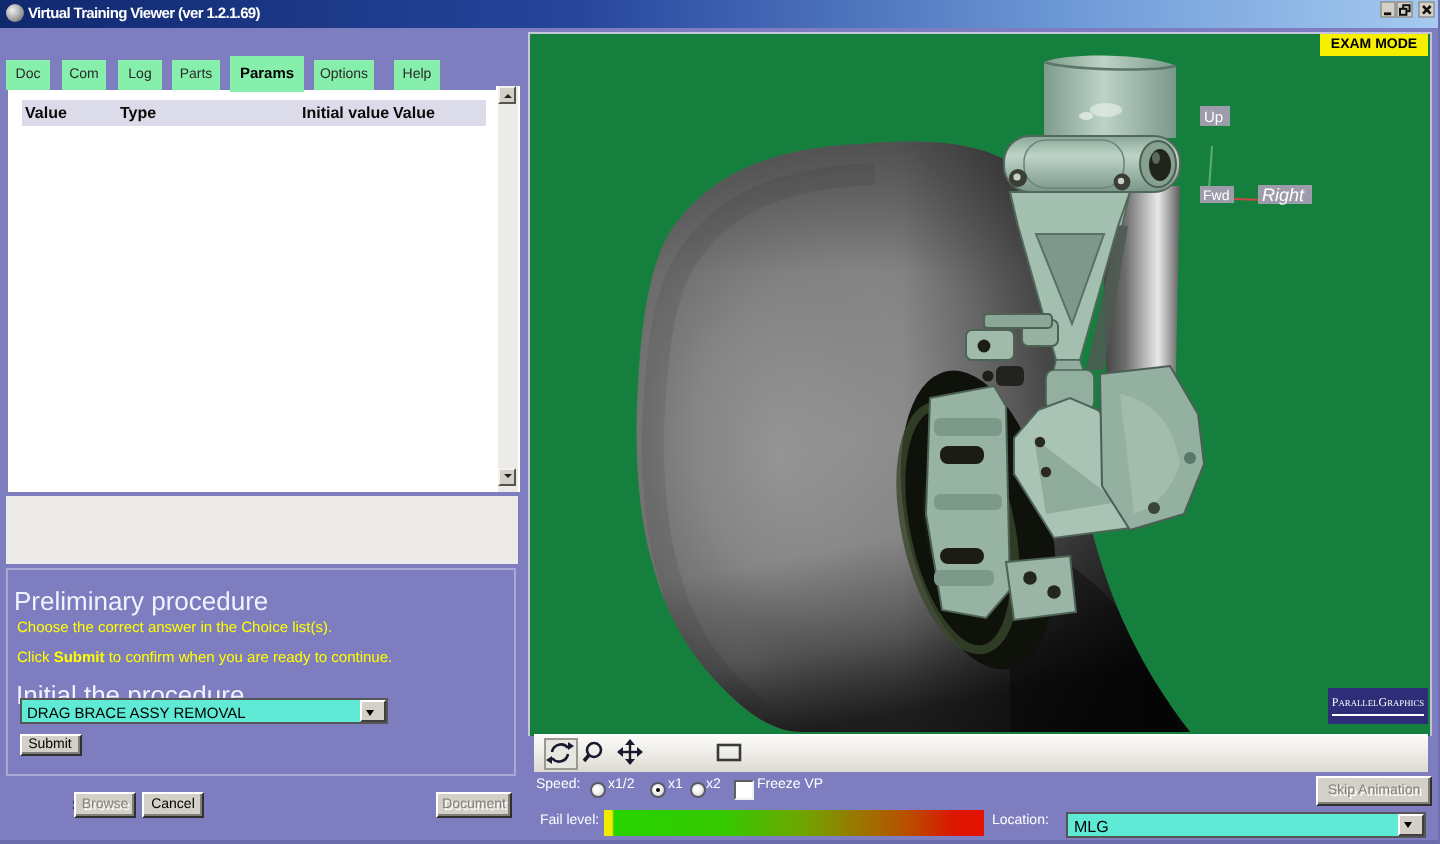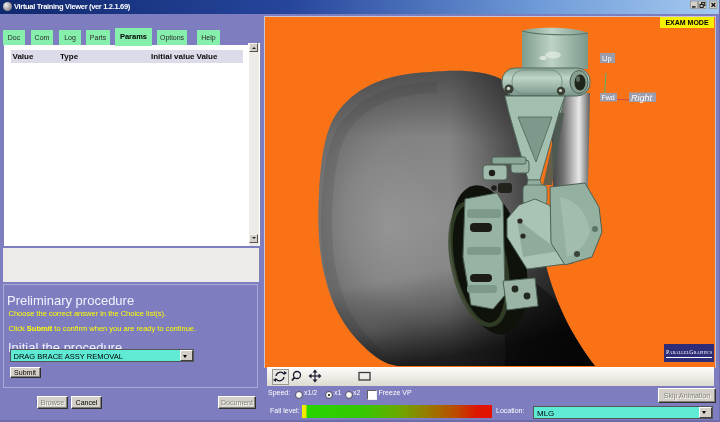--- a/index.html
+++ b/index.html
@@ -20,21 +20,21 @@
   .strip{left:3px;top:248px;width:256px;height:34px;background:#ecebe7;}
   .panel{left:3px;top:284px;width:253px;height:102px;border:1px solid #a9a9d6;}
   .ptxt{position:absolute;font-size:13px;color:#f2f2ff;white-space:nowrap;}
   .ytxt{position:absolute;font-size:7.5px;color:#ffff00;white-space:nowrap;}
   .combo{position:absolute;background:#5eead4;border:1px solid #555;}
   .combotxt{position:absolute;left:3px;top:2px;font-size:7.5px;color:#000;white-space:nowrap;}
   .cbtn{position:absolute;right:0px;top:0px;bottom:0px;width:11px;background:#d4d0c8;border:1px solid;border-color:#fff #404040 #404040 #fff;}
   .arr{position:absolute;left:2px;top:4px;width:0;height:0;border:2.5px solid transparent;border-top:3.5px solid #000;}
   .btn{position:absolute;background:#d4d0c8;border:1px solid;border-color:#fff #303030 #303030 #fff;box-shadow:inset -1px -1px 0 #80807a;font-size:7px;color:#000;text-align:center;white-space:nowrap;}
   .btndis{color:#84827c;text-shadow:1px 1px 0 #fdfdfd;}
-  .vp{left:264px;top:16px;width:450px;height:351px;background:#f97316;border-top:1px solid #c6c6da;border-left:1px solid #c6c6da;border-right:1px solid #c0c0d6;}
+  .vp{left:264px;top:16px;width:450px;height:351px;background:#15803d;border-top:1px solid #c6c6da;border-left:1px solid #c6c6da;border-right:1px solid #c0c0d6;}
   .exam{left:660px;top:17px;width:54px;height:11px;background:#f6ef00;color:#000;font-weight:bold;font-size:7px;text-align:center;line-height:11px;}
   .logo{left:664px;top:344px;width:50px;height:18px;background:#2d2d78;color:#fff;display:flex;align-items:center;justify-content:center;}
   .tools{left:267px;top:367px;width:447px;height:18px;background:linear-gradient(180deg,#fbfaf8 0%,#eceae4 55%,#dcd9d0 100%);border-top:1px solid #fff;}
   .wtxt{position:absolute;color:#fff;font-size:7px;white-space:nowrap;}
   .radio{position:absolute;width:6px;height:6px;border-radius:50%;background:radial-gradient(circle at 40% 40%,#fff 20%,#e2e2e2 65%,#9a9a9a);border:0.5px solid #5a5a66;}
   .rdot{position:absolute;left:1.8px;top:1.8px;width:2.5px;height:2.5px;border-radius:50%;background:#000;}
   .chk{position:absolute;width:8px;height:8px;background:#fff;border:1px solid;border-color:#606060 #f0f0f0 #f0f0f0 #606060;}
   .failbar{left:302px;top:405px;width:190px;height:13px;background:linear-gradient(90deg,#f2ea00 0,#f2ea00 4px,#27d400 5px,#35c800 32%,#6ea600 52%,#977a00 66%,#b94e00 80%,#dc1600 92%,#e51200 100%);}
 </style>
 </head>

